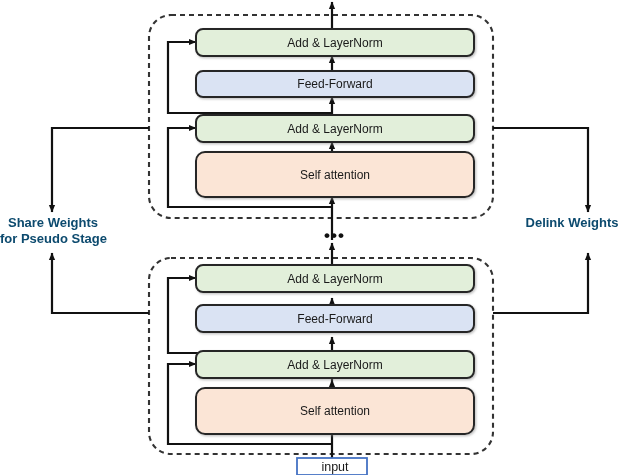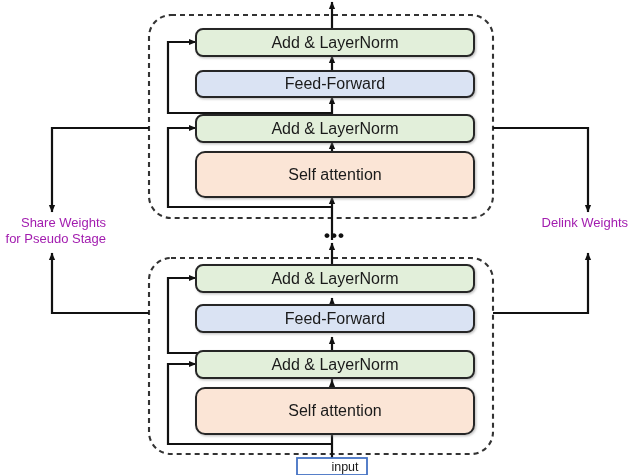--- a/index.html
+++ b/index.html
@@ -8,30 +8,30 @@
     background:#ffffff;
     font-family:"Liberation Sans", sans-serif;
     overflow:hidden;
   }
   #stage{position:relative;width:640px;height:475px;}
   #stage svg{position:absolute;left:0;top:0;}
 
   .blk-label{
     position:absolute;
     display:flex;align-items:center;justify-content:center;
-    font-size:16px;color:#1a1a1a;
+    font-size:12px;color:#1a1a1a;
     white-space:nowrap;
     pointer-events:none;
   }
   .side-label{
     position:absolute;
-    text-align:right;
+    text-align:center;
     font-size:13px;
-    font-weight:normal;
-    color:#a21caf;
+    font-weight:bold;
+    color:#0c4a6e;
     line-height:16px;
     white-space:nowrap;
   }
   .input-label{
     position:absolute;
     display:flex;align-items:center;justify-content:center;
     font-size:12.5px;color:#1a1a1a;
   }
   .ellipsis-label{
     position:absolute;
@@ -118,15 +118,15 @@
 
   <div class="side-label" style="left:0px;top:215px;width:106px;">
     <div>Share Weights</div>
     <div>for Pseudo Stage</div>
   </div>
 
   <div class="side-label" style="left:516px;top:215px;width:112px;">
     <div>Delink Weights</div>
   </div>
 
-  <div class="input-label" style="left:310px;top:458px;width:70px;height:17px;">input</div>
+  <div class="input-label" style="left:300px;top:458px;width:70px;height:17px;">input</div>
 
 </div>
 
 </body></html>

